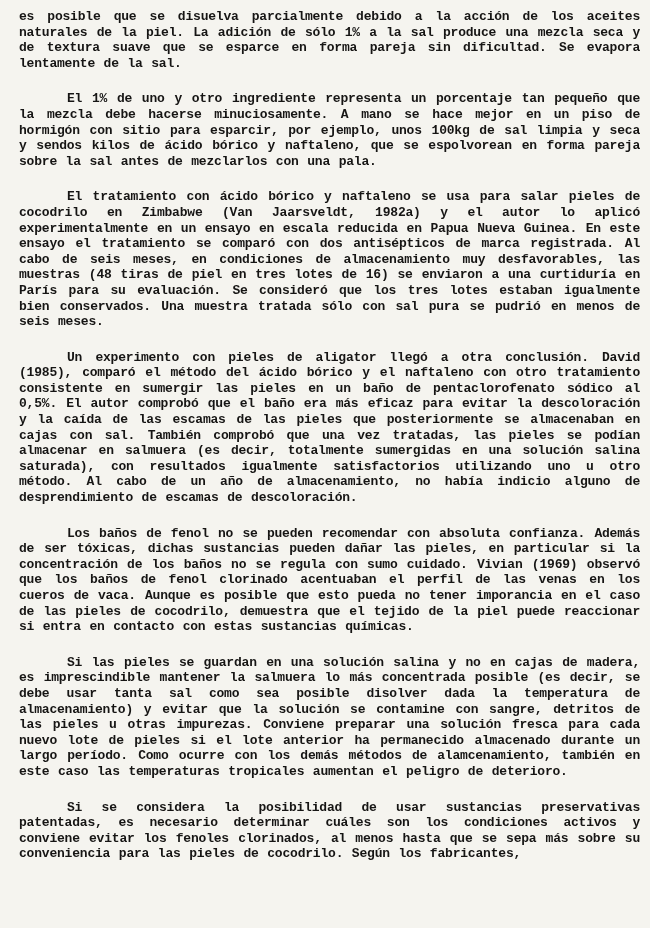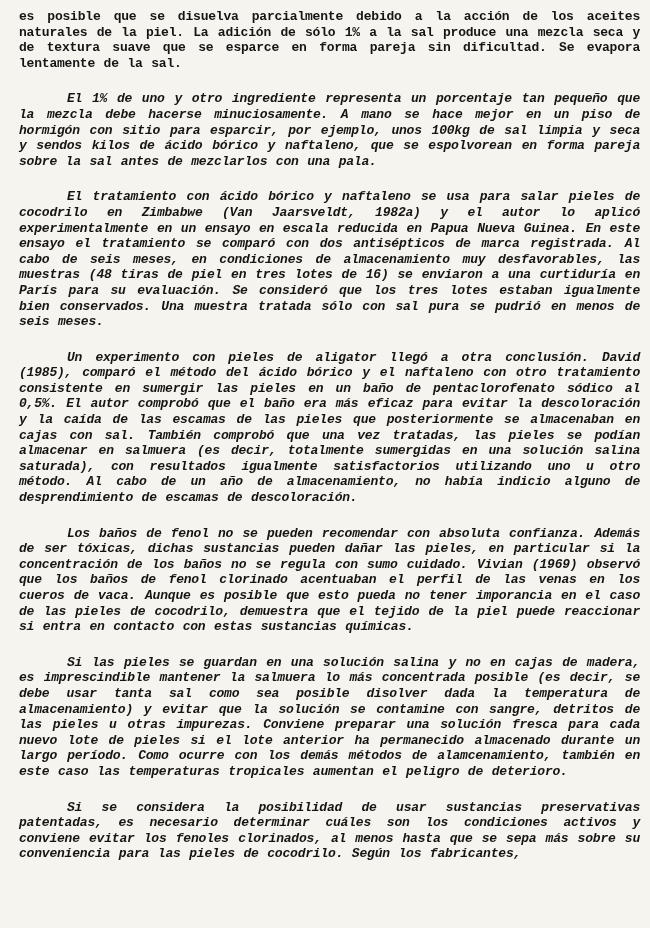--- a/index.html
+++ b/index.html
@@ -22,21 +22,20 @@
     letter-spacing: -0.2px;
   }
   .para {
     margin: 0 0 20px 0;
     text-align: justify;
     text-justify: inter-word;
     word-spacing: 1px;
   }
   .para.indent {
     text-indent: 48px;
-    font-style: italic;
   }
   .para:last-child {
     margin-bottom: 0;
   }
 </style>
 </head>
 <body>
 
 <div class="page">
   <p class="para">es posible que se disuelva parcialmente debido a la acción de los aceites naturales de la piel. La adición de sólo 1% a la sal produce una mezcla seca y de textura suave que se esparce en forma pareja sin dificultad. Se evapora lentamente de la sal.</p>

